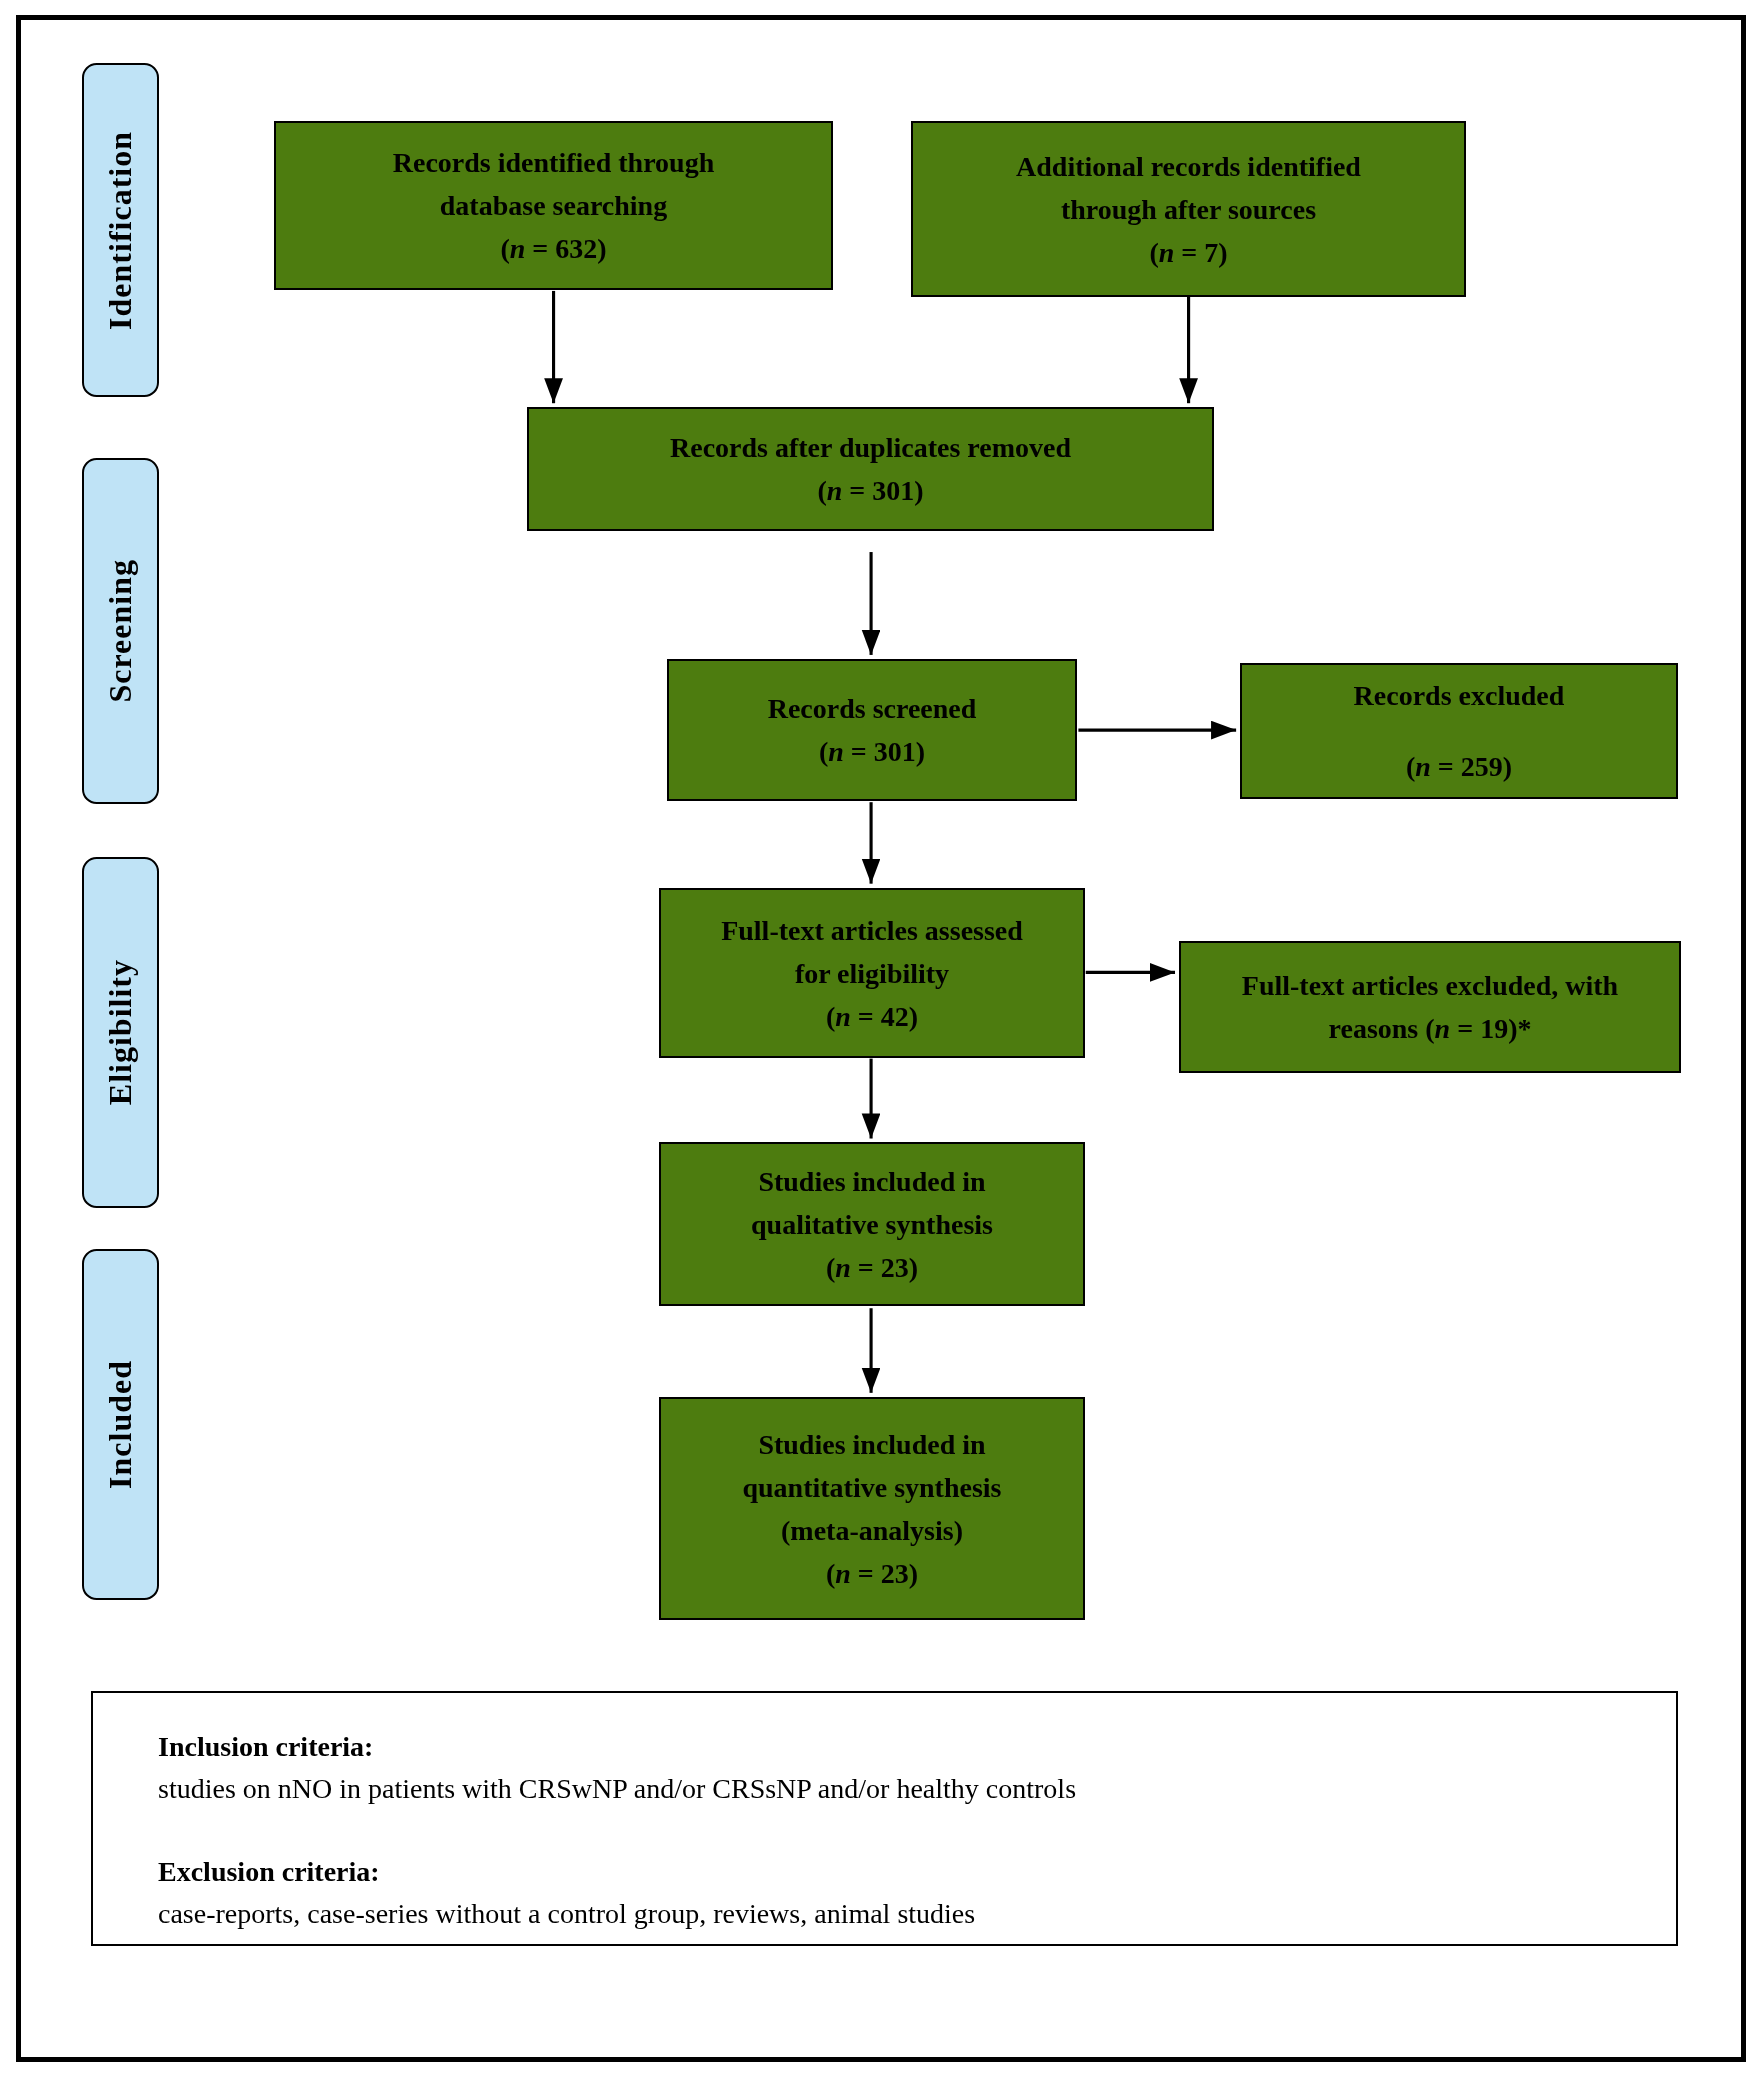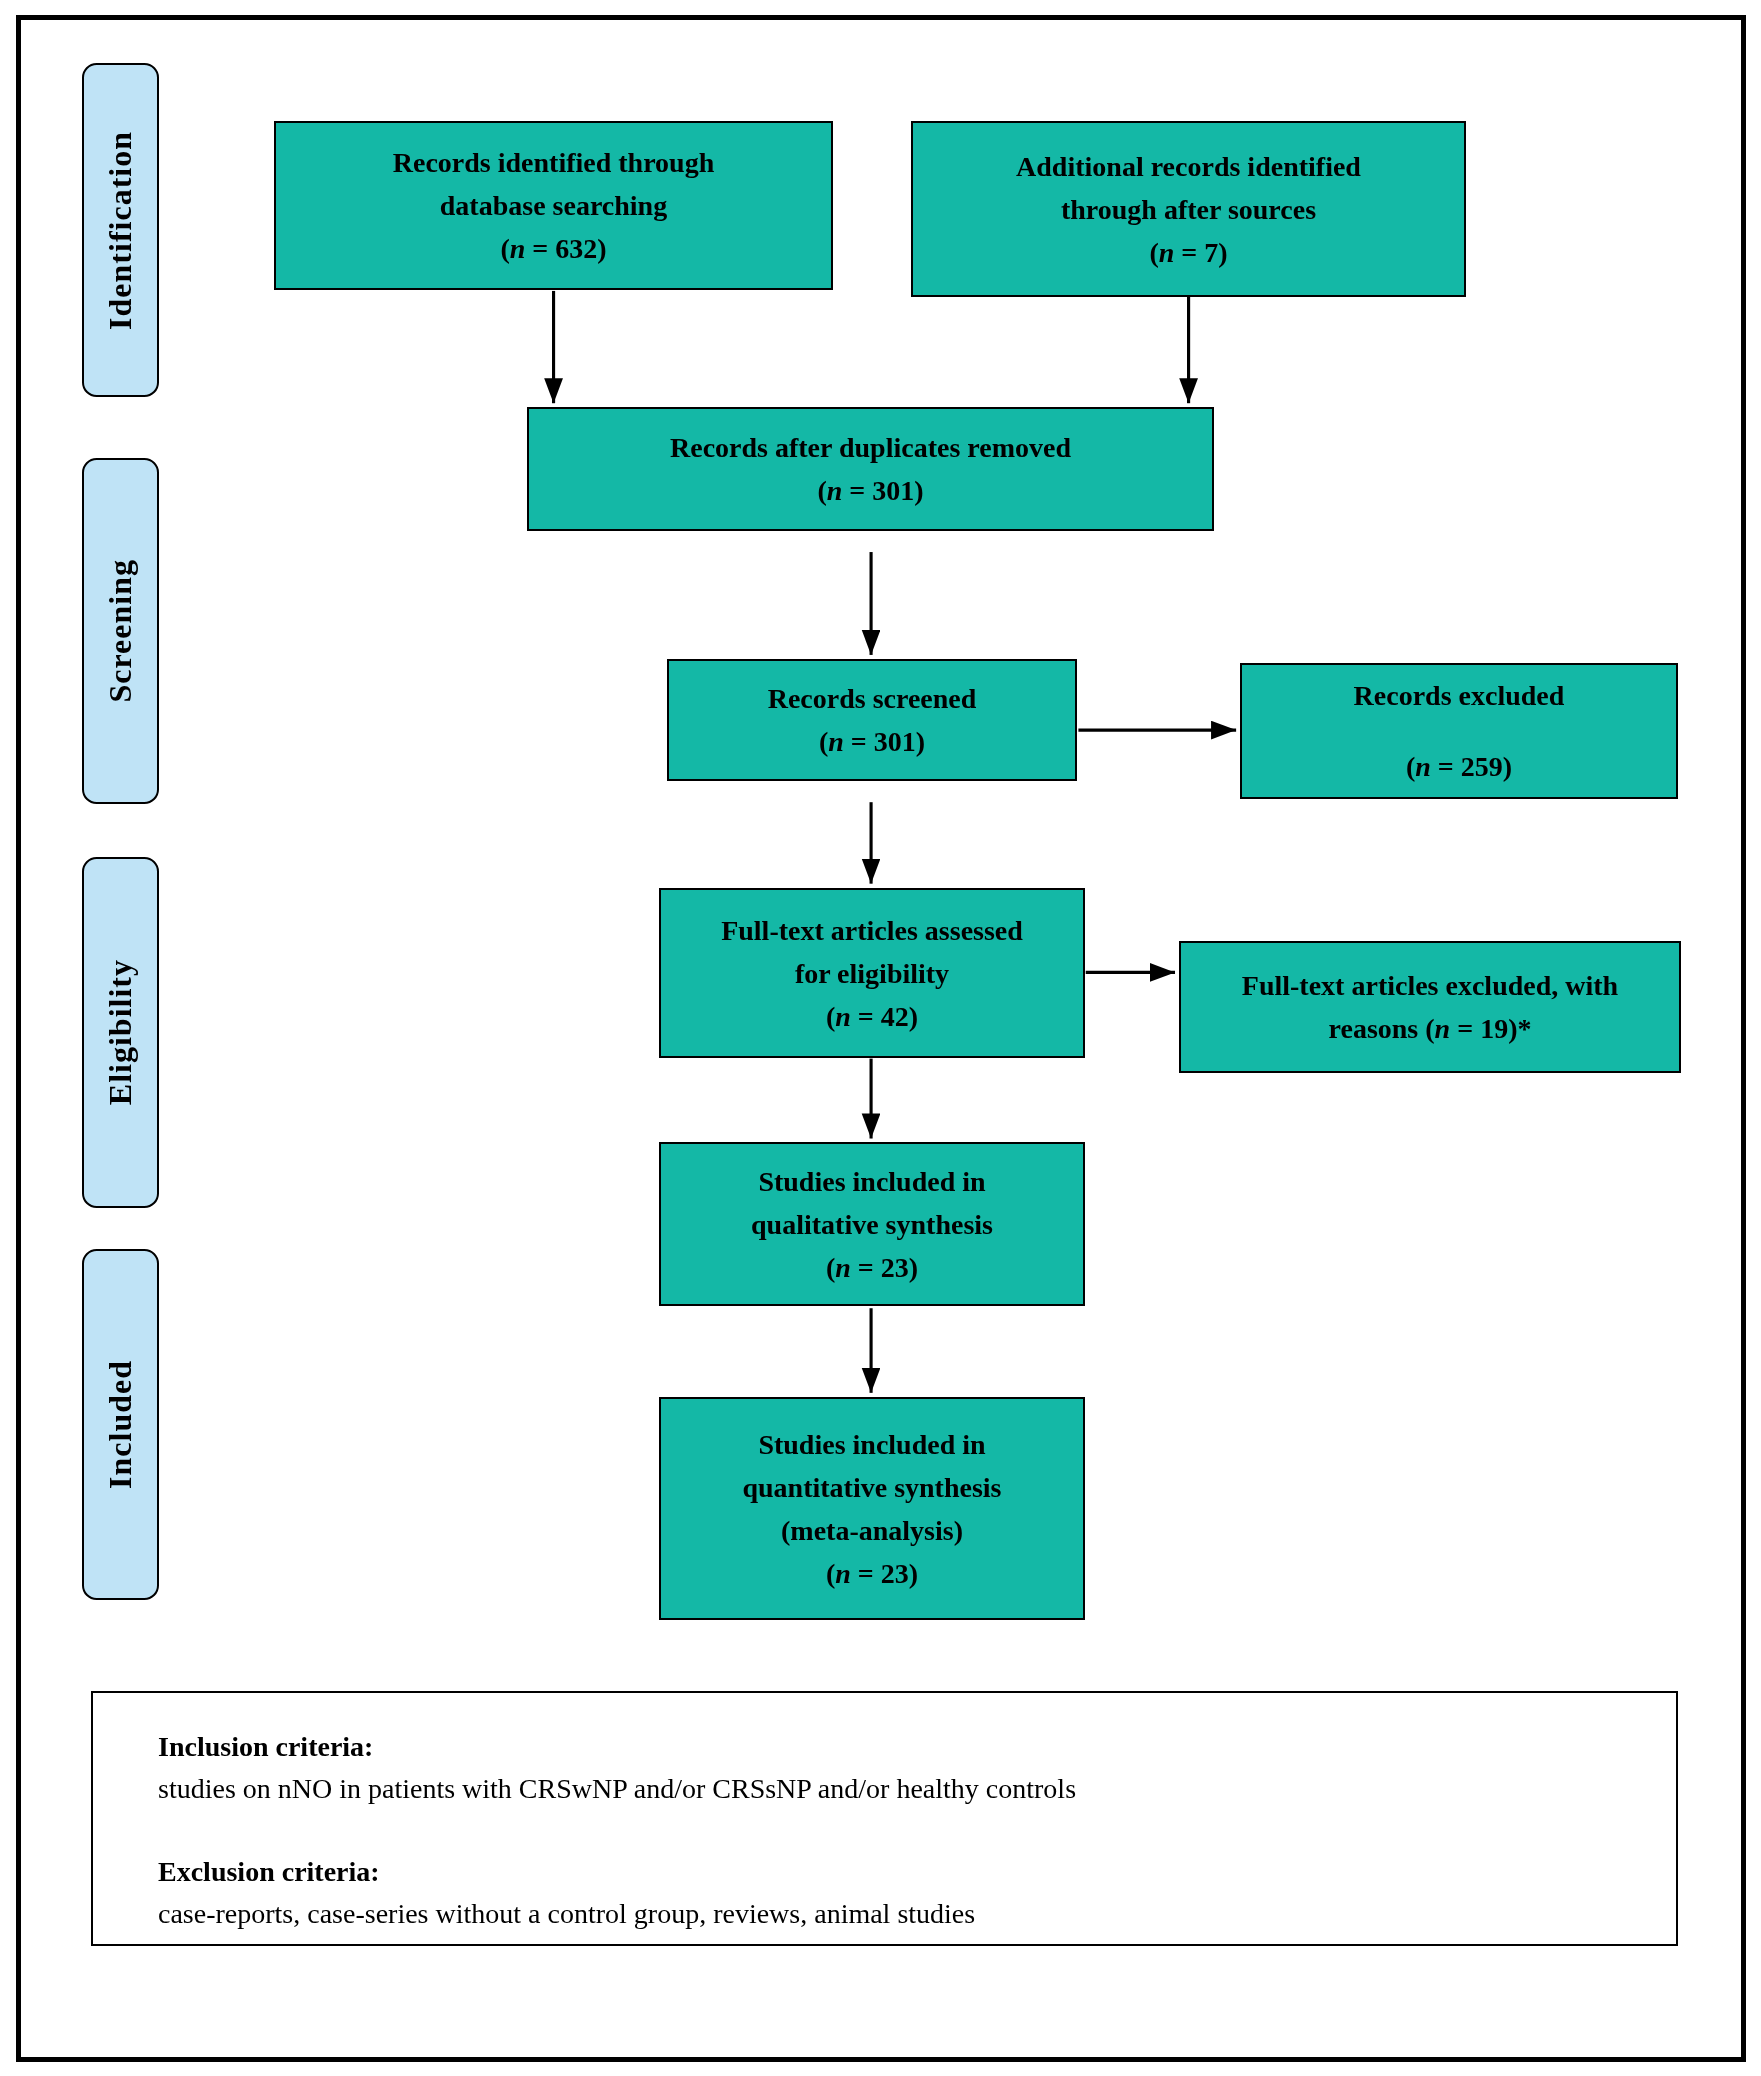--- a/index.html
+++ b/index.html
@@ -11,21 +11,21 @@
            border:5.2px solid #000; background:#fff; }
 
   
   .stage { position:absolute; left:82px; width:77px; background:#bfe3f6;
            border:2.1px solid #000; border-radius:14.6px;
            display:flex; align-items:center; justify-content:center; }
   .stage .vlabel { writing-mode:vertical-rl; transform:rotate(180deg);
                    font-weight:bold; font-size:32px; letter-spacing:1px; white-space:nowrap; }
 
   
-  .fbox { position:absolute; background:#14b8a6; border:2.6px solid #000;
+  .fbox { position:absolute; background:#4d7c0f; border:2.6px solid #000;
           display:flex; flex-direction:column; align-items:center; justify-content:center;
           text-align:center; font-weight:bold; font-size:28px; line-height:43px; }
   .fbox .line { white-space:nowrap; }
 
   
   .criteria { position:absolute; left:91px; top:1691px; width:1587px; height:255px;
               border:2.6px solid #000; background:#fff;
               font-size:28px; line-height:42px; padding:33px 21px 0 65px; text-align:left; }
   .crit-head { font-weight:bold; }
   .crit-text { font-weight:normal; }
@@ -79,21 +79,21 @@
       <div class="line">Additional records identified</div>
       <div class="line">through after sources</div>
       <div class="line">(<i>n</i> = 7)</div>
     </div>
 
   <div class="fbox" style="left:527px; top:407px;  width:687px; height:124px;">
       <div class="line">Records after duplicates removed</div>
       <div class="line">(<i>n</i> = 301)</div>
     </div>
 
-  <div class="fbox" style="left:667px; top:659px; width:410px;  height:122px;">
+  <div class="fbox" style="left:667px; top:659px; width:410px;  height:142px;">
       <div class="line">Records screened</div>
       <div class="line">(<i>n</i> = 301)</div>
     </div>
 
   <div class="fbox" style="left:1240px; top:663px; width:438px;  height:136px;gap:28px;">
       <div class="line">Records excluded</div>
       <div class="line">(<i>n</i> = 259)</div>
     </div>
 
   <div class="fbox" style="left:659px; top:888px; width:426px;  height:170px;">

